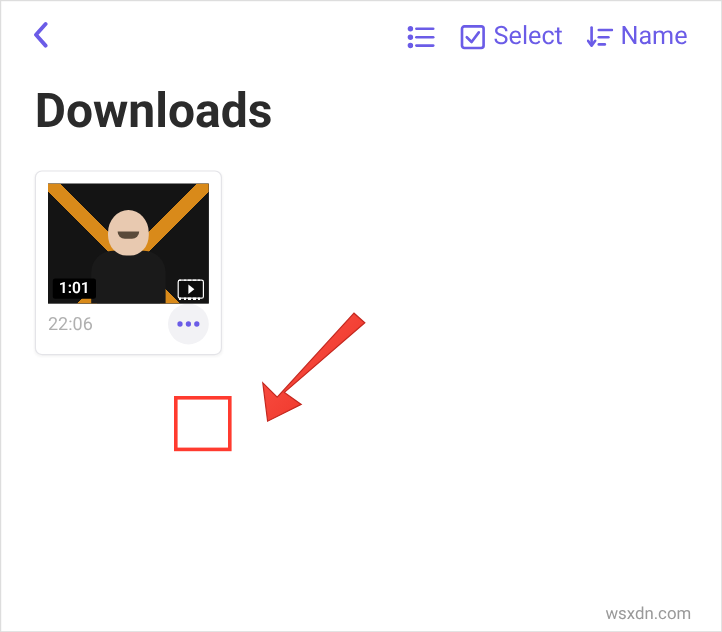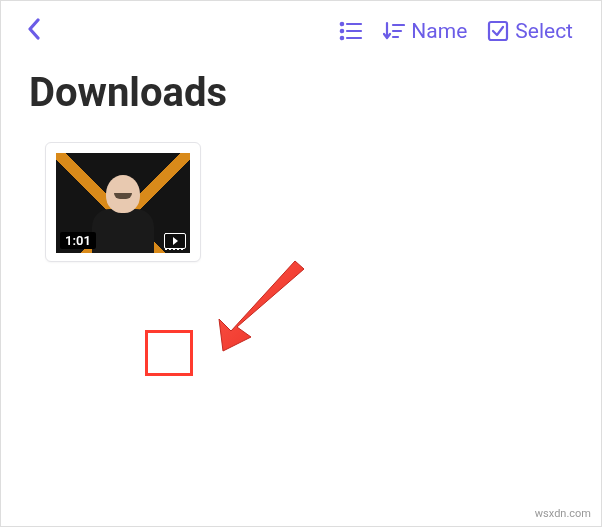--- a/index.html
+++ b/index.html
@@ -26,21 +26,21 @@
       color: #6b5ce7;
       font-size: 21px;
       padding: 4px 10px;
     }
     .title {
       font-size: 40px;
       font-weight: 700;
       color: #2b2b2b;
       padding: 8px 28px 18px;
     }
-    .grid { padding: 8px 28px; display: flex; gap: 16px; margin-left: 16px; }
+    .grid { padding: 8px 28px; display: flex; gap: 16px; }
     .card {
       width: 156px;
       background: #fff;
       border: 1px solid #e4e4e8;
       border-radius: 6px;
       padding: 10px 10px 8px;
       box-shadow: 0 1px 2px rgba(0,0,0,0.04);
       position: relative;
     }
     .thumb {
@@ -150,22 +150,22 @@
       top: 329px; left: 144px;
       pointer-events: none;
     }
     .arrow {
       position: absolute;
       top: 258px; left: 208px;
       pointer-events: none;
     }
     .watermark {
       position: absolute;
-      bottom: 6px; right: 10px;
-      font-size: 11px;
+      bottom: 6px; right: 25px;
+      font-size: 14px;
       color: #999;
     }
   </style>
 </head>
 <body>
 
 <div class="header">
   <div class="back">
     <svg width="14" height="22" viewBox="0 0 14 22" fill="none" stroke="#6b5ce7" stroke-width="3.2" stroke-linecap="round" stroke-linejoin="round">
         <polyline points="11,2 3,11 11,20"></polyline>
@@ -176,53 +176,63 @@
     <svg width="24" height="20" viewBox="0 0 24 20" fill="none" stroke="#6b5ce7" stroke-width="2.2" stroke-linecap="round">
       <circle cx="3" cy="3" r="1.2" fill="#6b5ce7"></circle>
         <line x1="8" y1="3" x2="22" y2="3"></line>
       <circle cx="3" cy="10" r="1.2" fill="#6b5ce7"></circle>
         <line x1="8" y1="10" x2="22" y2="10"></line>
       <circle cx="3" cy="17" r="1.2" fill="#6b5ce7"></circle>
         <line x1="8" y1="17" x2="22" y2="17"></line>
     </svg>
   </div>
   <div class="header-item">
+    <svg width="22" height="22" viewBox="0 0 22 22" fill="none" stroke="#6b5ce7" stroke-width="2.2" stroke-linecap="round" stroke-linejoin="round">
+      <rect x="2" y="2" width="18" height="18" rx="2"></rect>
+      <polyline points="6,11 10,15 16,7"></polyline>
+    </svg>
+    <span>Select</span>
+  </div>
+  <div class="header-item">
     <svg width="22" height="20" viewBox="0 0 22 20" fill="none" stroke="#6b5ce7" stroke-width="2.2" stroke-linecap="round" stroke-linejoin="round">
       <line x1="4" y1="2" x2="4" y2="16"></line>
         <polyline points="1,13 4,17 7,13"></polyline>
       <line x1="10" y1="4" x2="21" y2="4"></line>
       <line x1="10" y1="10" x2="18" y2="10"></line>
       <line x1="10" y1="16" x2="15" y2="16"></line>
     </svg>
     <span>Name</span>
-  </div>
-  <div class="header-item">
-    <svg width="22" height="22" viewBox="0 0 22 22" fill="none" stroke="#6b5ce7" stroke-width="2.2" stroke-linecap="round" stroke-linejoin="round">
-      <rect x="2" y="2" width="18" height="18" rx="2"></rect>
-      <polyline points="6,11 10,15 16,7"></polyline>
-    </svg>
-    <span>Select</span>
   </div>
 </div>
 
 <h1 class="title">Downloads</h1>
 
 <div class="grid">
   <div class="card">
     <div class="thumb">
       <div class="thumb-stripes"></div>
       <div class="thumb-person">
           <div class="thumb-head"></div>
           <div class="thumb-body"></div>
         </div>
       <div class="duration-badge">1:01</div>
       <div class="video-icon-badge">
           <div class="play-tri"></div>
         </div>
     </div>
+    <div class="card-footer">
+      <span class="timestamp">22:06</span>
+      <div class="more-btn">
+        <svg width="20" height="6" viewBox="0 0 20 6">
+          <circle cx="3" cy="3" r="2.2" fill="#6b5ce7"></circle>
+          <circle cx="10" cy="3" r="2.2" fill="#6b5ce7"></circle>
+          <circle cx="17" cy="3" r="2.2" fill="#6b5ce7"></circle>
+        </svg>
+      </div>
+    </div>
   </div>
 </div>
 
 <div class="highlight-box"></div>
 
 <svg class="arrow" width="110" height="100" viewBox="0 0 110 100">
   <defs>
     <linearGradient id="ag" x1="0" y1="0" x2="1" y2="1">
       <stop offset="0" stop-color="#ff5a4d"></stop>
         <stop offset="1" stop-color="#e82a1f"></stop>

